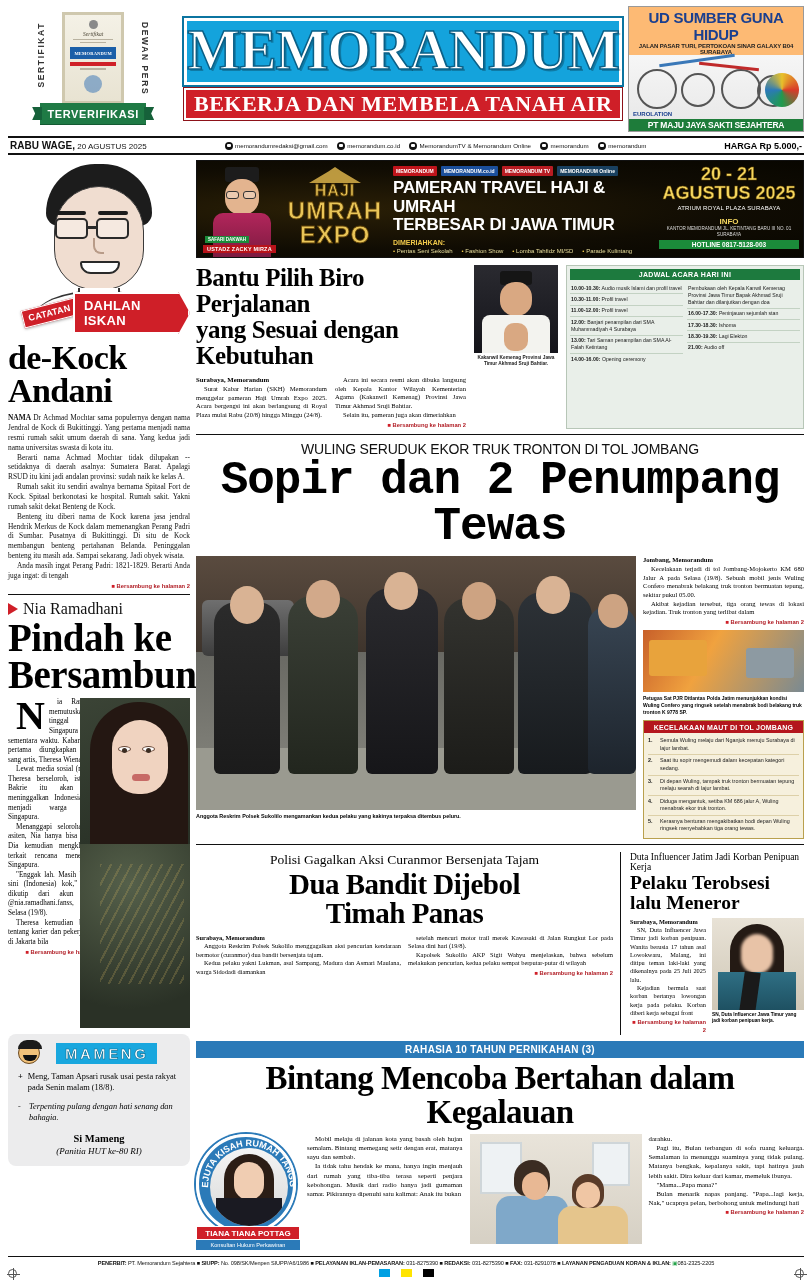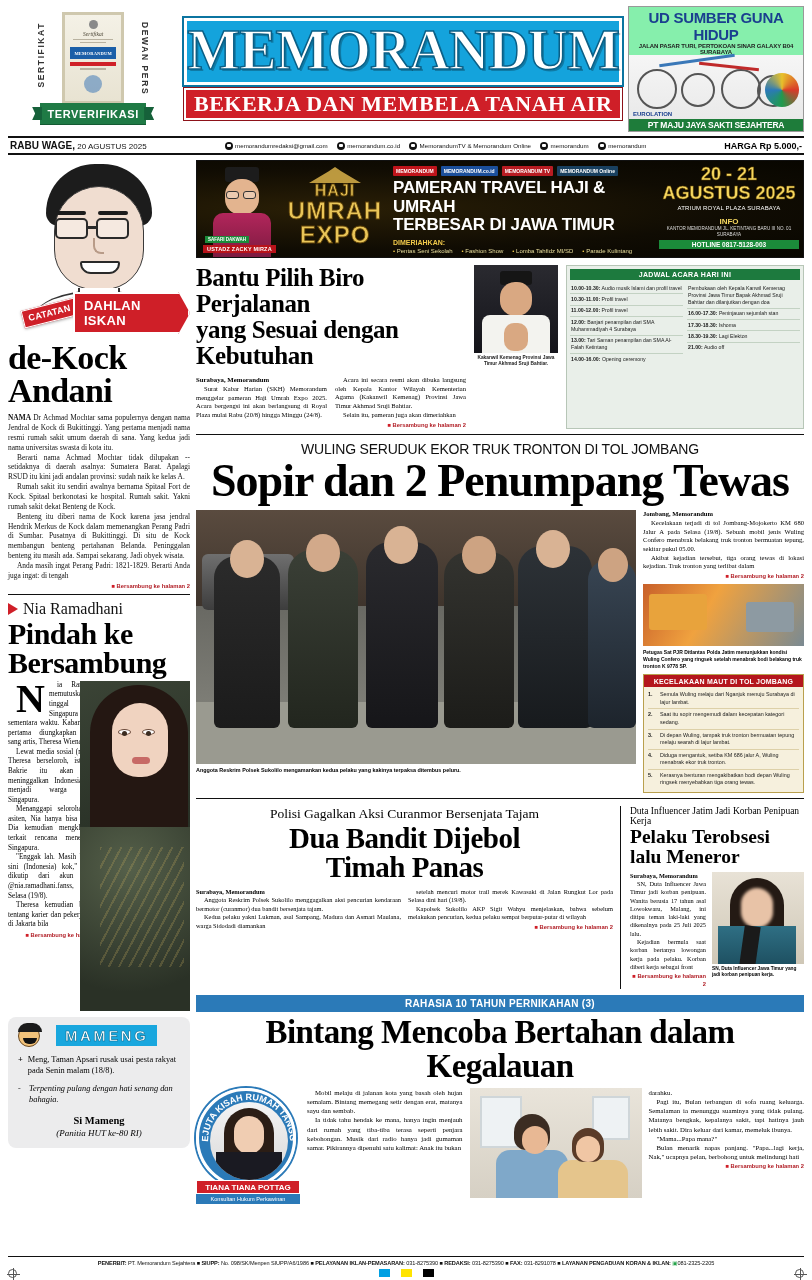--- a/index.html
+++ b/index.html
@@ -83,21 +83,21 @@
     border:2px solid #fff; outline:1px solid #8d1219;
   }
   .logo-tag span {
     font-family:"Liberation Serif", serif; font-weight:bold;
     font-size:22px; color:#fff; letter-spacing:.5px; line-height:1.25;
   }
   .ad-box {
     width: 188px; border:1px solid #999; background:#fff; position:relative;
     display:flex; flex-direction:column; overflow:hidden;
   }
-  .ad-title { background:#86efac; text-align:center; padding-top:2px; }
+  .ad-title { background:#fdba74; text-align:center; padding-top:2px; }
   .ad-title .l1 { font-family:"Liberation Sans",sans-serif; font-weight:bold; font-size:15px; color:#1a3f8f; letter-spacing:-.3px; }
   .ad-title .l2 { font-family:"Liberation Sans",sans-serif; font-weight:bold; font-size:6px; color:#222; letter-spacing:-.1px; }
   .ad-art { flex:1; position:relative; background:linear-gradient(#f6f6f6,#e9e9e9); }
   .bike { position:absolute; border:2.5px solid #555; border-radius:50%; }
   .ad-foot {
     background:#1e7c3a; color:#fff; font-family:"Liberation Sans",sans-serif;
     font-weight:bold; font-size:8.5px; text-align:center; padding:1px 0;
     letter-spacing:-.2px;
   }
 
@@ -184,21 +184,21 @@
   .cont:before { content:"\25A0  "; color:#cf1f28; }
 
   hr.rule { border:0; border-top:1px solid #111; margin:5px 0; }
 
   
   .nia-kicker {
     display:flex; align-items:center; gap:5px; font-family:"Liberation Serif",serif;
     font-size:16px; color:#111; margin-bottom:1px;
   }
   .tri { width:0;height:0;border-left:10px solid #cf1f28;border-top:6px solid transparent;border-bottom:6px solid transparent;}
-  .nia-title { font-family:"Liberation Serif",serif; font-weight:bold; font-size:30px; line-height:.97; letter-spacing:-.5px;}
+  .nia-title { font-family:"Liberation Serif",serif; font-weight:bold; font-size:39px; line-height:.97; letter-spacing:-.5px;}
   .nia-wrap { position:relative; margin-top:4px; height:330px; overflow:hidden; }
   .nia-text { width:96px; font-size:7.2px; line-height:1.33; text-align:justify; }
   .nia-text p { text-indent:8px; }
   .dropcap { float:left; font-size:40px; line-height:.78; font-weight:bold; padding:2px 4px 0 0; font-family:"Liberation Serif",serif;}
   .nia-photo {
     position:absolute; right:-8px; top:-4px; width:118px; height:340px;
     background: linear-gradient(160deg,#3b4436 0%,#2b3328 40%,#1c2119 100%);
     overflow:hidden;
   }
   .np-hair { position:absolute; left:10px; top:8px; width:98px; height:200px;
@@ -314,21 +314,21 @@
   .jadwal-cols > div { flex:1; }
   .jr { font-family:"Liberation Sans",sans-serif; font-size:5.2px; line-height:1.38;
     border-bottom:1px solid #c3d2c3; padding:1.6px 1px; color:#1a1a1a;}
   .jr:last-child { border-bottom:0; }
   .jr b { font-weight:bold; }
   .jr.plain { border-bottom:1px solid #c3d2c3; }
 
   
   .main-head { text-align:center; margin-top:6px; }
   .main-kicker { font-family:"Liberation Sans",sans-serif; font-size:14px; letter-spacing:-.2px; color:#111;}
-  .main-title { font-family:Liberation Serif, serif; font-weight:bold; font-size:46px;
+  .main-title { font-family:Liberation Mono, monospace; font-weight:bold; font-size:46px;
     line-height:1.0; letter-spacing:-1px; margin-top:1px;}
 
   .main-grid { display:flex; gap:7px; margin-top:6px; }
   .mg-photo { width:440px; }
   .mg-photo .ph {
     width:100%; height:254px; position:relative; overflow:hidden;
     background: linear-gradient(#4a4a48 0%, #6a6a64 40%, #8a8a82 100%);
   }
   .ph-wall { position:absolute; left:0; top:0; width:100%; height:96px;
     background: linear-gradient(#5a4b3f,#3e342c); }

